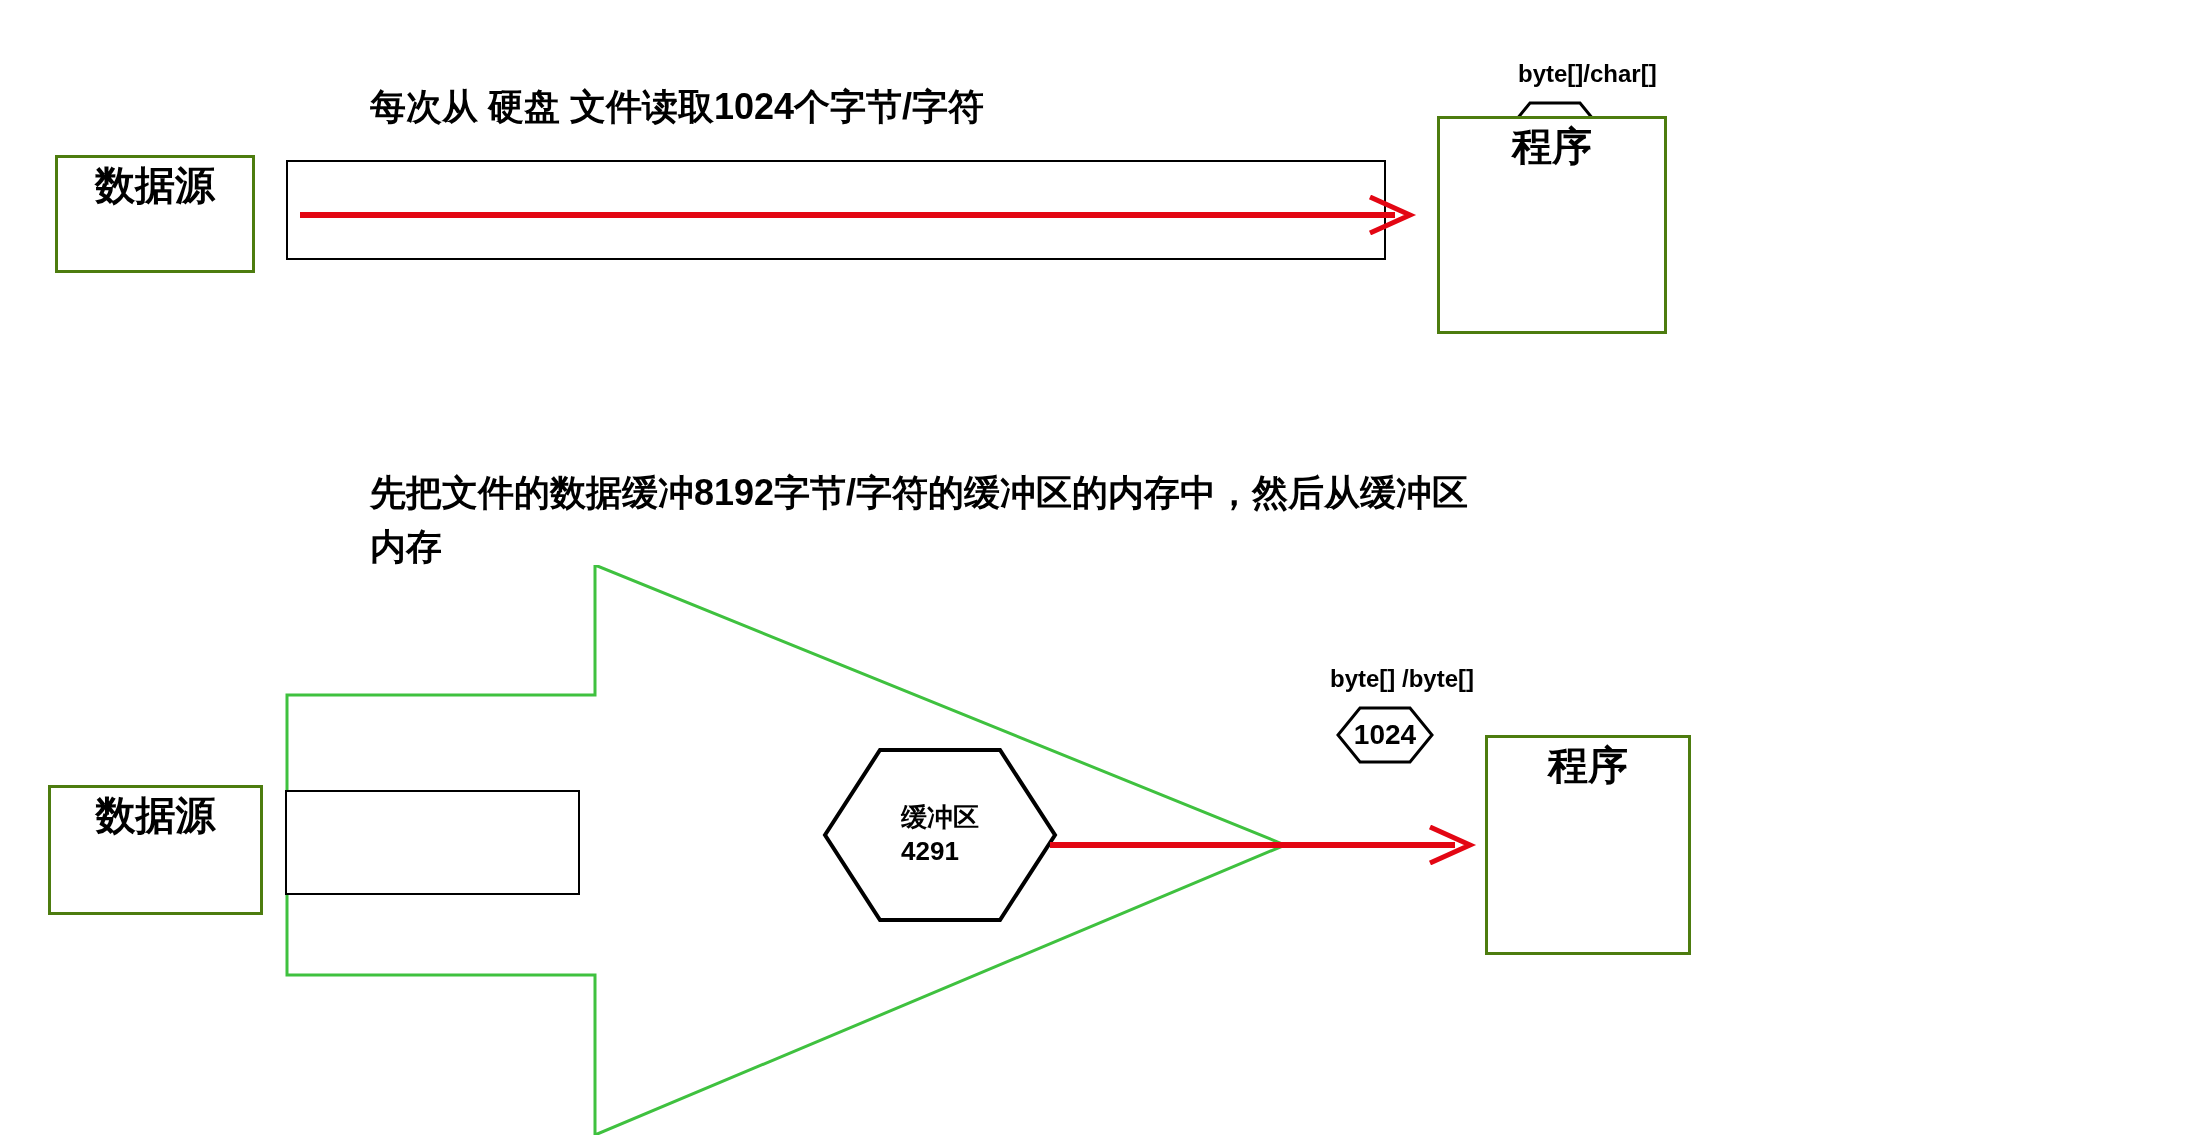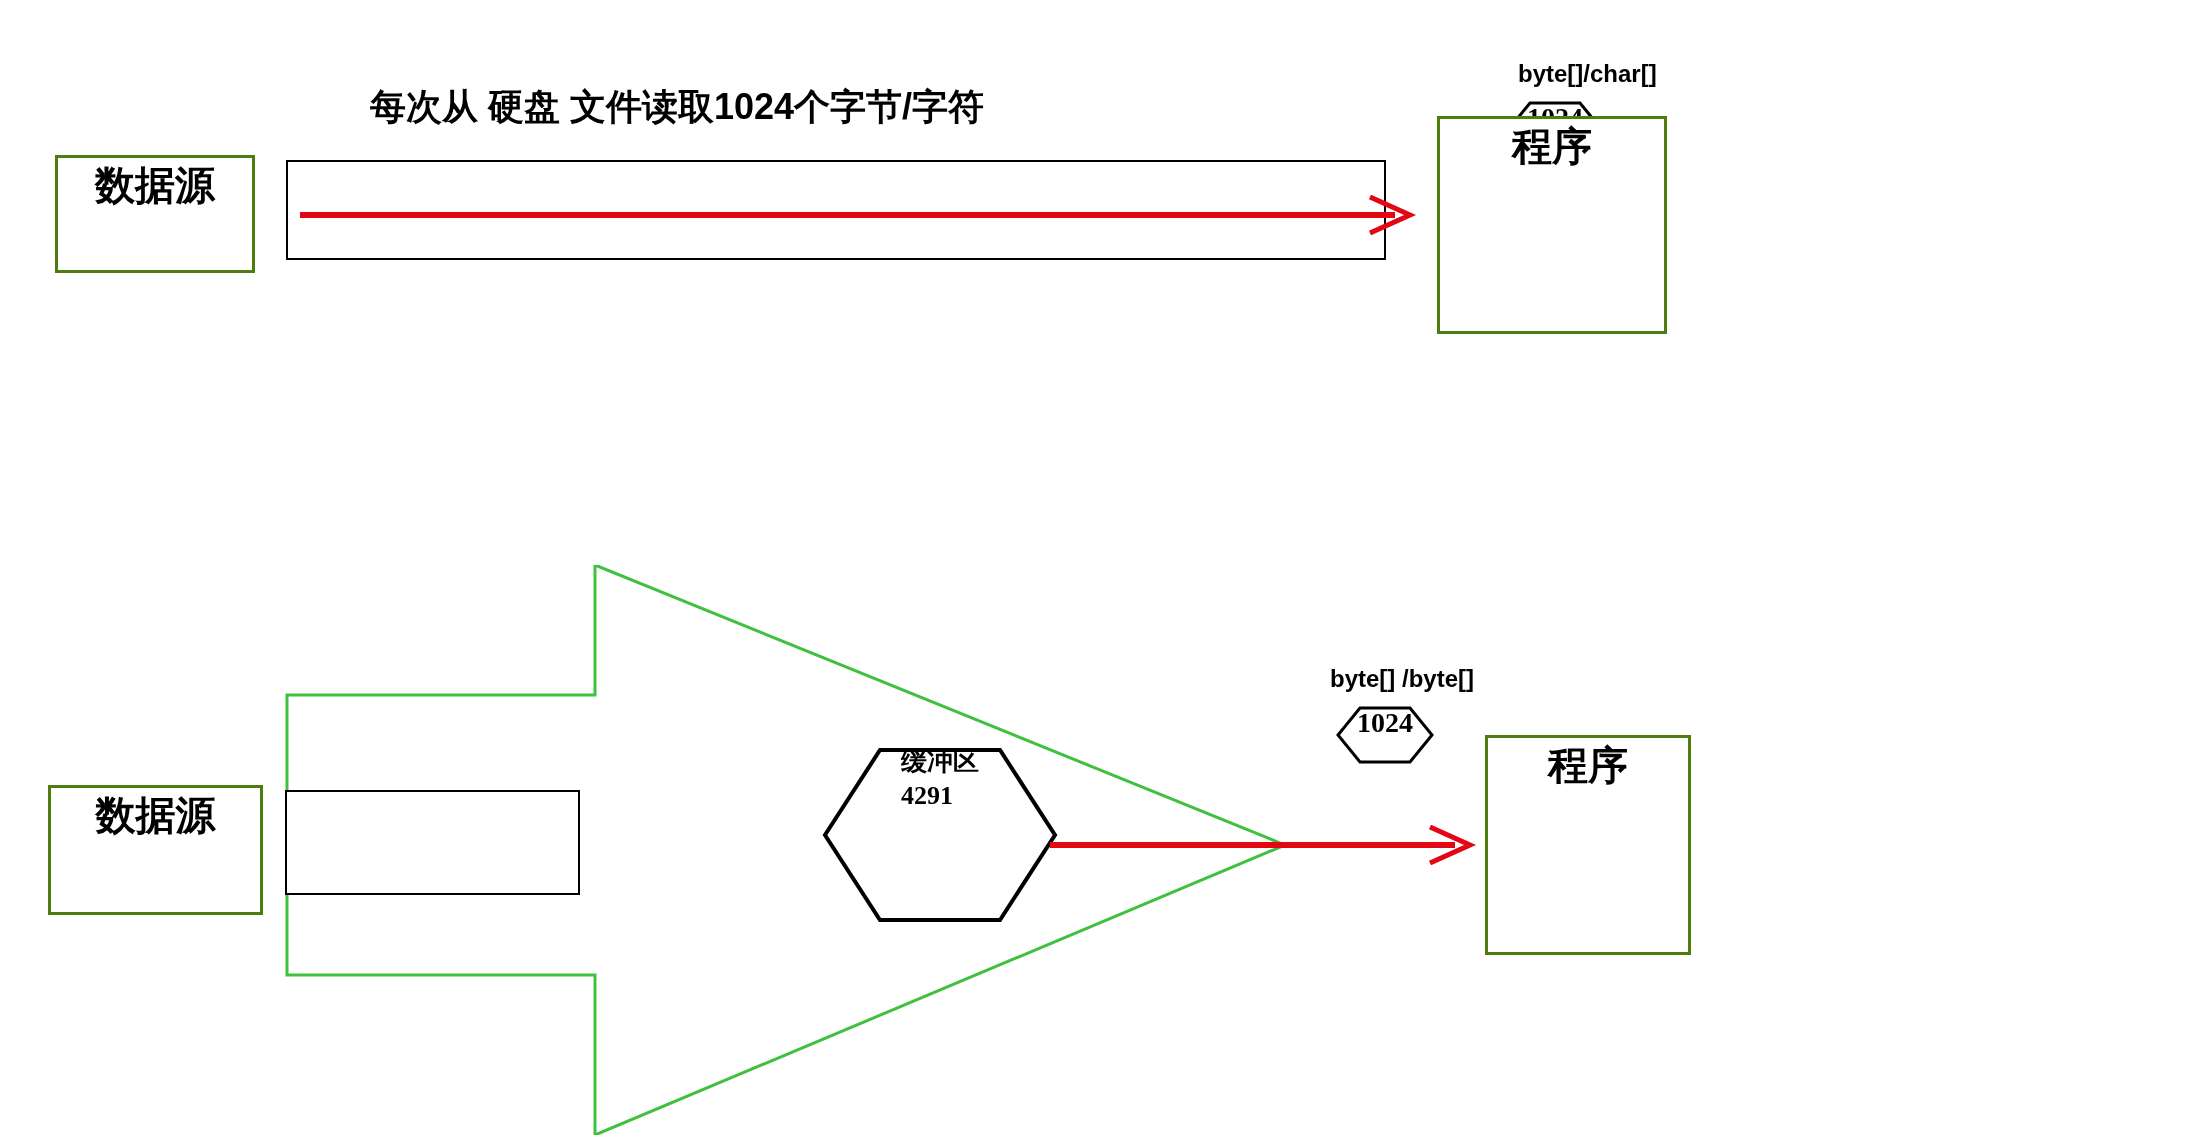--- a/index.html
+++ b/index.html
@@ -23,22 +23,22 @@
       background: #fff;
     }
     .label {
       position: absolute;
       font-weight: bold;
       color: #000;
     }
     .hexagon {
       position: absolute;
       display: flex;
+      align-items: center;
       justify-content: center;
-      font-family: Liberation Serif, serif;
     }
     .hexagon-small svg {
       width: 100px;
       height: 60px;
     }
     .hexagon-large svg {
       width: 240px;
       height: 180px;
     }
     .hex-text {
@@ -105,20 +105,21 @@
 <svg class="arrow" style="left: 300px; top: 195px; width: 1130px; height: 40px;">
   <line x1="0" y1="20" x2="1095" y2="20" stroke="#e30613" stroke-width="6"></line>
   <polyline points="1070,2 1110,20 1070,38" fill="none" stroke="#e30613" stroke-width="5"></polyline>
 </svg>
 
 <div class="box" style="left: 1437px; top: 116px; width: 230px; height: 218px;">
   <span class="box-text">程序</span>
 </div>
 
 <div class="label caption-text" style="left: 370px; top: 466px; width: 1100px;">
+  <div>先把文件的数据缓冲8192字节/字符的缓冲区的内存中，然后从缓冲区内存</div>
 </div>
 
 <svg class="green-arrow-shape" style="left: 285px; top: 565px; width: 1000px; height: 570px;">
   <polygon points="310,0 310,130 2,130 2,410 310,410 310,570 1000,280" fill="none" stroke="#3fc13f" stroke-width="3"></polygon>
 </svg>
 
 <div class="box" style="left: 48px; top: 785px; width: 215px; height: 130px;">
   <span class="box-text">数据源</span>
 </div>
 

